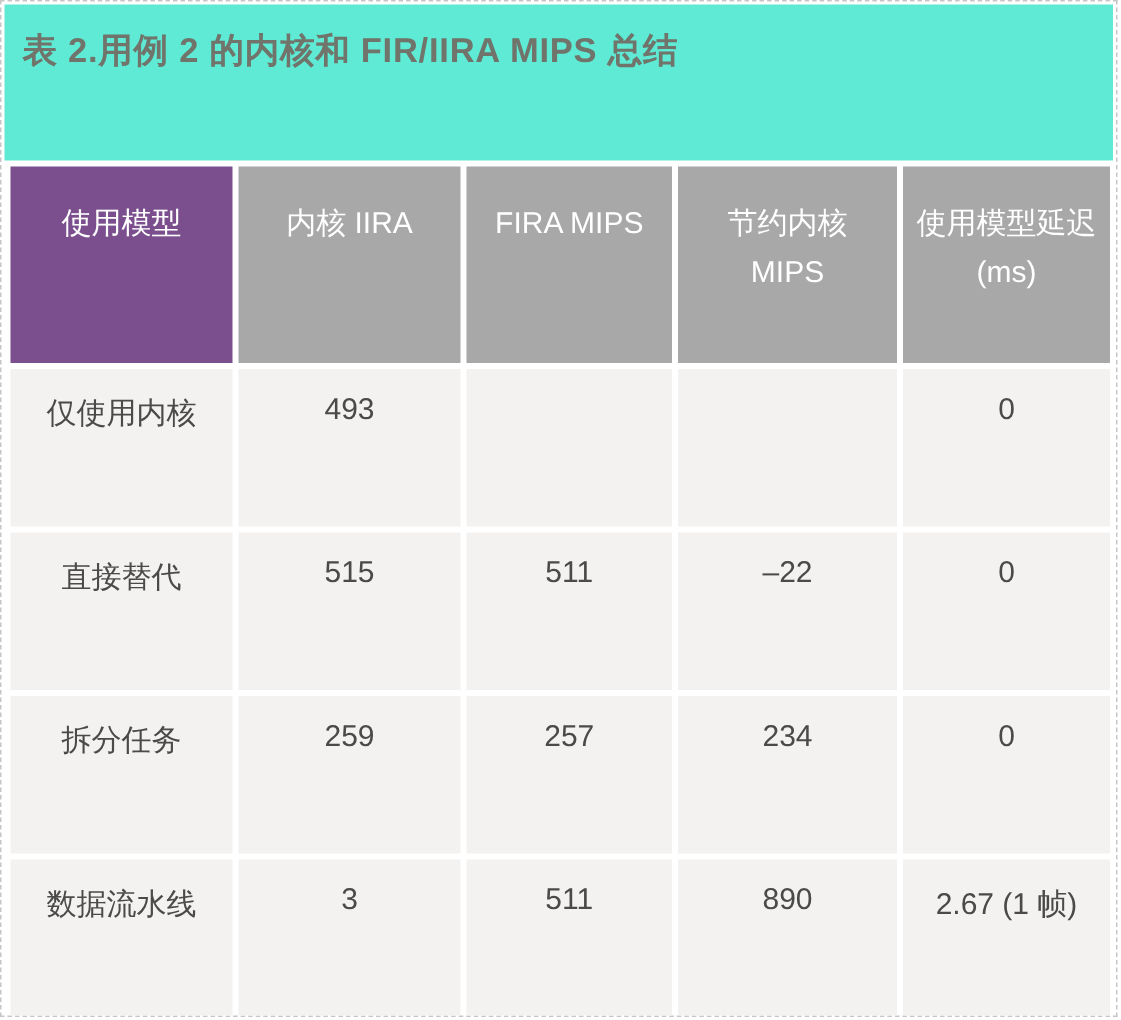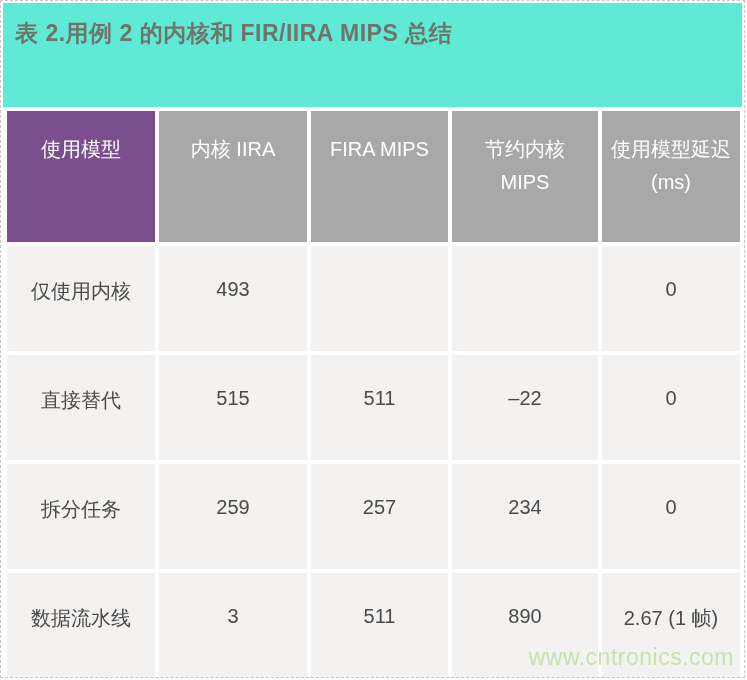--- a/index.html
+++ b/index.html
@@ -53,21 +53,21 @@
     box-sizing: border-box;
   }
   th.model-col {
     background: #7b4f8e;
   }
   td {
     background: #f4f2f0;
     color: #4a4a4a;
     font-size: 20px;
     height: 105px;
-    padding: 32px 6px 0 6px;
+    padding: 16px 6px 0 6px;
     box-sizing: border-box;
   }
   tr.last td {
     height: 121px;
   }
   .watermark {
     position: absolute;
     right: 10px;
     bottom: 6px;
     font-size: 23px;
@@ -126,15 +126,14 @@
       <tr class="last">
         <td>数据流水线</td>
         <td>3</td>
         <td>511</td>
         <td>890</td>
         <td>2.67 (1 帧)</td>
       </tr>
     </tbody>
   </table>
 
-  <div class="watermark">www.cntronics.com</div>
 
 </div>
 
 </body></html>

